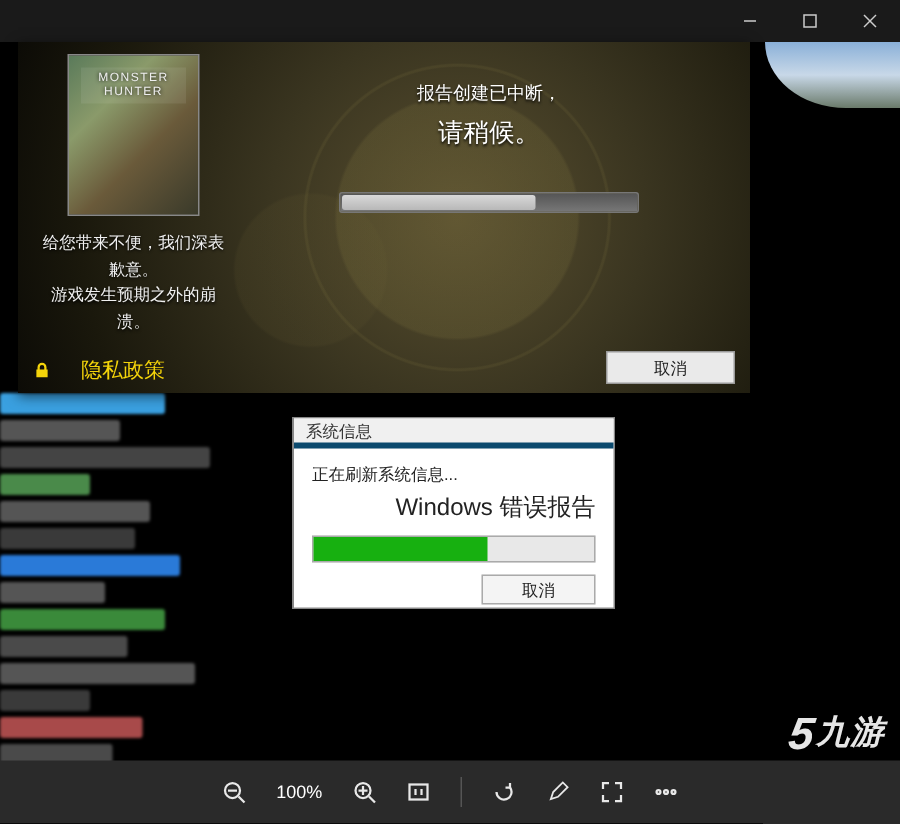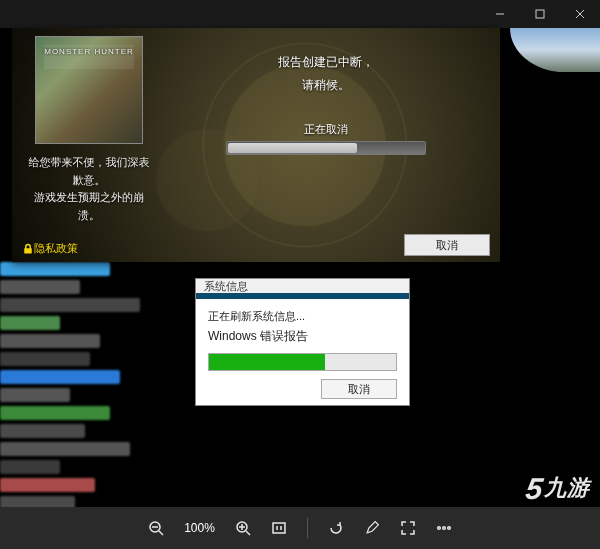--- a/index.html
+++ b/index.html
@@ -56,80 +56,80 @@
   .crash-close {
     width: 22px; height: 16px;
     background: #f4d40a;
     display:flex; align-items:center; justify-content:center;
     cursor:pointer;
   }
   .crash-close svg { width:8px; height:8px; stroke:#000; stroke-width:2; }
   .crash-body { position:relative; z-index:2; padding: 8px 12px 0 12px; display:flex; }
   .crash-left { width: 130px; text-align:center; }
   .thumb {
-    width: 108px; height: 108px; margin: 0 auto 10px auto;
+    width: 88px; height: 108px; margin: 0 auto 10px auto;
     background: linear-gradient(135deg,#5a7a5a 0%, #8a9a6a 30%, #6a5a3a 60%, #3a3a2a 100%);
     border: 1px solid #888;
     position:relative; overflow:hidden;
   }
   .thumb::before{
     content:""; position:absolute; top:8px; left:8px; right:8px; height:24px;
     background: rgba(255,255,255,0.08);
   }
   .thumb-title{
     position:absolute; top:10px; left:0; right:0;
     font-size:8px; letter-spacing:1px; color:#eee; text-align:center;
     text-shadow:0 0 3px #000;
   }
   .crash-left p { font-size: 11px; line-height: 1.6; color:#f0f0f0; text-shadow:0 1px 2px #000; }
   .crash-right { flex:1; padding: 18px 10px 0 20px; text-align:center; }
   .crash-right .msg1 { font-size: 12px; margin-bottom:6px; text-shadow:0 1px 2px #000;font-family:Liberation Mono, monospace;}
-  .crash-right .msg2 { font-size: 12px; margin-bottom:28px; text-shadow:0 1px 2px #000;}
+  .crash-right .msg2 { font-size: 17px; margin-bottom:28px; text-shadow:0 1px 2px #000;}
   .crash-right .msg3 { font-size: 11px; margin-bottom:4px; text-shadow:0 1px 2px #000;}
   .crash-progress {
     width: 200px; height: 14px; margin:0 auto;
     border:1px solid #777; border-radius:2px;
     background: linear-gradient(#555,#777);
     position:relative; overflow:hidden;
   }
   .crash-progress .fill {
     position:absolute; top:1px; bottom:1px; left:1px;
     width: 65%;
     background: linear-gradient(#d8d8d8,#b8b8b8);
     border-radius:2px;
   }
   .crash-footer {
     position:absolute; bottom:6px; left:10px; right:10px;
     display:flex; justify-content:space-between; align-items:flex-end;
     z-index:2;
   }
-  .privacy { display:flex; align-items:center; gap:0; color:#f4d40a; font-size:11px; cursor:pointer;text-align:right;}
+  .privacy { display:flex; align-items:center; gap:20px; color:#f4d40a; font-size:14px; cursor:pointer;text-align:right;}
   .privacy svg { width:12px; height:12px; fill:#f4d40a; }
   .crash-cancel {
     width: 86px; height: 22px;
     background:#eaeaea; color:#222; border:1px solid #999;
     font-size:11px; cursor:pointer;
   }
 
   
   .sysinfo {
     position:absolute;
     top: 278px; left: 195px;
     width: 215px; height: 128px;
     background: #fff; color:#222;
     border:1px solid #888;
     z-index:25;
   }
   .sys-head {
-    height: 20px; background:#f0f0f0; border-bottom:6px solid #0c4a6e;
+    height: 20px; background:#f0f0f0; border-bottom:4px solid #0c4a6e;
     display:flex; align-items:center; padding:0 8px;
     font-size:11px; color:#333;
   }
   .sys-body { padding: 10px 12px 0 12px; font-size:11px; }
-  .sys-line2 { text-align:left; margin: 4px 0 8px 0; font-size:12px;}
+  .sys-line2 { text-align:right; margin: 4px 0 8px 0; font-size:16px;}
   .sys-progress {
     height:18px; border:1px solid #aaa; background:#e8e8e8; position:relative;
   }
   .sys-progress .fill {
     position:absolute; top:0; bottom:0; left:0; width:62%;
     background:#17b010;
   }
   .sys-cancel {
     float:right; margin-top:8px;
     width:76px; height:20px;
@@ -199,21 +199,20 @@
     <div class="crash-left">
       <div class="thumb">
         <div class="thumb-title">MONSTER HUNTER</div>
       </div>
       <p>给您带来不便，我们深表歉意。</p>
       <p>游戏发生预期之外的崩溃。</p>
     </div>
     <div class="crash-right">
       <div class="msg1">报告创建已中断，</div>
       <div class="msg2">请稍候。</div>
-      <div class="msg3">正在取消</div>
       <div class="crash-progress">
         <div class="fill" style="width: 65%;"></div>
       </div>
     </div>
   </div>
   <div class="crash-footer">
     <div class="privacy">
       <svg viewBox="0 0 16 16">
           <path d="M4 7V5a4 4 0 018 0v2h1v7H3V7h1zm2 0h4V5a2 2 0 00-4 0v2z"></path>
         </svg>

